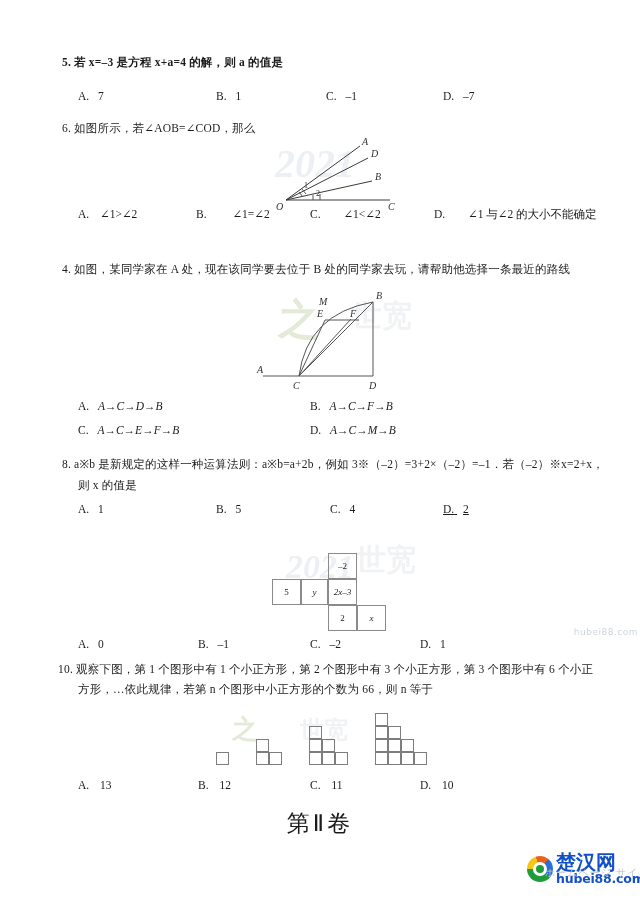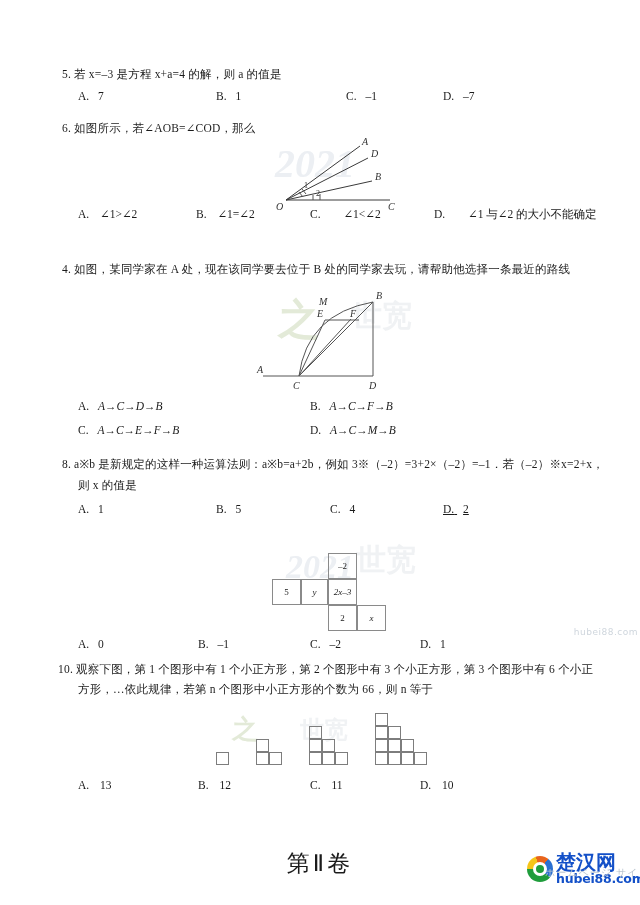--- a/index.html
+++ b/index.html
@@ -43,21 +43,20 @@
   .sq {
     position:absolute; width:13px; height:13px;
     border:1px solid #7d7d7d; box-sizing:border-box;
   }
 
   
   .vol {
     position:absolute; width:640px; text-align:center;
     font-size:23px; letter-spacing:3px;
     font-family:Liberation Sans, sans-serif;
-    margin-top:40px;
   }
 
   
   .wm {
     position:absolute;
     color:#e3ead8;
     font-weight:bold;
     font-family:"DejaVu Sans","Liberation Sans",sans-serif;
     pointer-events:none;
     user-select:none;
@@ -122,31 +121,31 @@
 
   <div class="wm wm-num" style="left:275px; top:140px; font-size:40px;">2021</div>
   <div class="wm" style="left:278px; top:292px; font-size:42px;">之</div>
   <div class="wm wm-faint" style="left:352px; top:296px; font-size:30px;">世宽</div>
   <div class="wm wm-num" style="left:286px; top:548px; font-size:34px;">2021</div>
   <div class="wm wm-faint" style="left:356px; top:540px; font-size:30px;">世宽</div>
   <div class="wm" style="left:232px; top:712px; font-size:26px;">之</div>
   <div class="wm wm-faint" style="left:300px; top:714px; font-size:24px;">世宽</div>
   <div class="wm-edge" style="top:627px;">hubei88.com</div>
 
-  <div class="q" style="left:62px; top:66px;">5. 若 x=–3 是方程 x+a=4 的解，则 a 的值是</div>
+  <div class="q" style="left:62px; top:54px;font-weight:bold;">5. 若 x=–3 是方程 x+a=4 的解，则 a 的值是</div>
   <div class="opts" style="left:0; top:90px;">
     <div class="opt" style="left:78px;">
       <span class="lbl">A.</span>
       <span style="margin-left:6px;">7</span>
     </div>
     <div class="opt" style="left:216px;">
       <span class="lbl">B.</span>
       <span style="margin-left:6px;">1</span>
     </div>
-    <div class="opt" style="left:346px;">
+    <div class="opt" style="left:326px;">
       <span class="lbl">C.</span>
       <span style="margin-left:6px;">–1</span>
     </div>
     <div class="opt" style="left:443px;">
       <span class="lbl">D.</span>
       <span style="margin-left:6px;">–7</span>
     </div>
   </div>
 
   <div class="q" style="left:62px; top:120px;">6. 如图所示，若∠AOB=∠COD，那么</div>
@@ -173,21 +172,21 @@
     </svg>
   </div>
 
   <div class="opts" style="left:0; top:207px;">
     <div class="opt" style="left:78px;">
       <span class="lbl">A.</span>
       <span style="margin-left:8px;">∠1&gt;∠2</span>
     </div>
     <div class="opt" style="left:196px;">
       <span class="lbl">B.</span>
-      <span style="margin-left:8px;">∠1=∠2</span>
+      <span style="margin-left:23px;">∠1=∠2</span>
     </div>
     <div class="opt" style="left:310px;">
       <span class="lbl">C.</span>
       <span style="margin-left:20px;">∠1&lt;∠2</span>
     </div>
     <div class="opt" style="left:434px;">
       <span class="lbl">D.</span>
       <span style="margin-left:20px;">∠1 与∠2 的大小不能确定</span>
     </div>
   </div>

